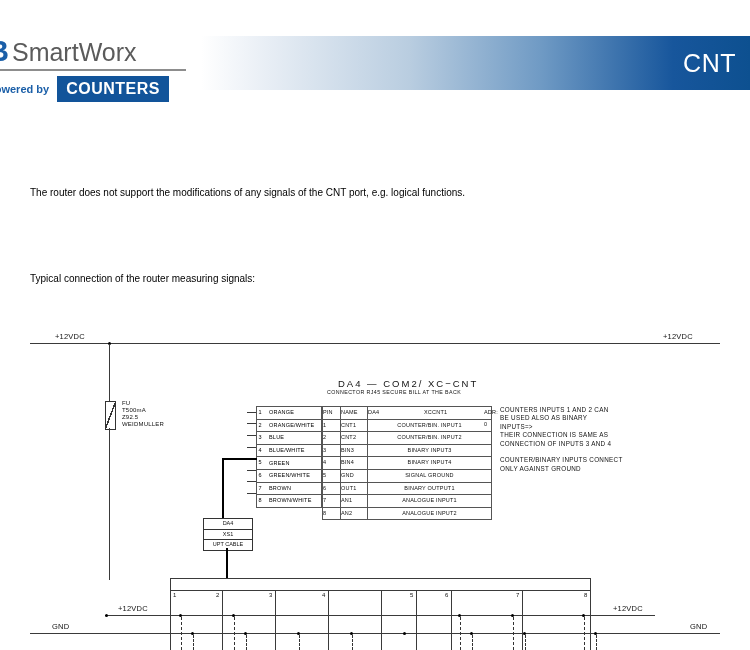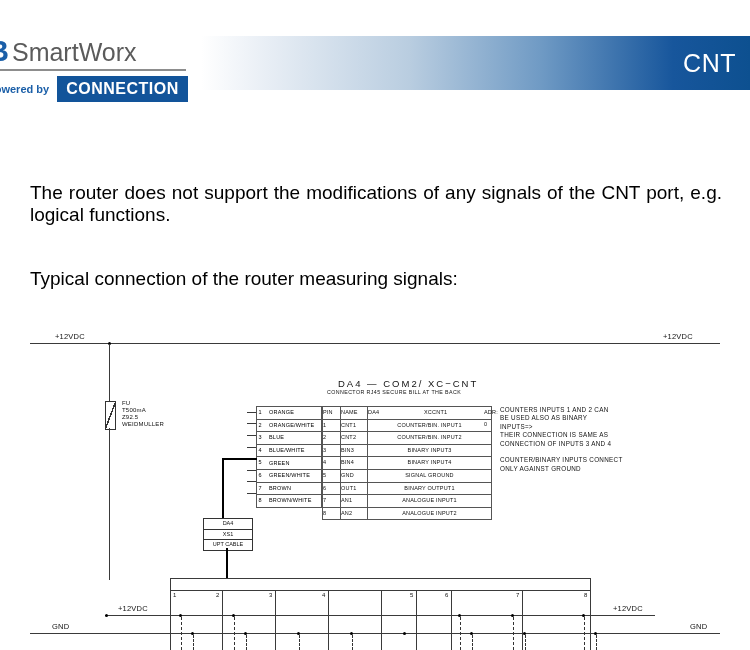--- a/index.html
+++ b/index.html
@@ -40,21 +40,21 @@
     background:linear-gradient(to right,#ffffff 0%,#e8eef5 12%,#b9cde0 38%,#6f9ac4 62%,#17569c 86%,#0d5090 100%);
   }
   .banner-title{
     position:absolute;right:14px;top:50px;
     font-size:25px;color:#ffffff;letter-spacing:0.5px;line-height:27px;
   }
 
   
   .para{
     position:absolute;left:30px;width:692px;
-    font-size:19px;line-height:22px;color:#000;
+    font-size:10px;line-height:22px;color:#000;
     text-align:justify;
   }
   .para-1{top:182px;}
   .para-2{top:268px;}
 
   
   .schematic{
     position:absolute;left:0;top:318px;width:750px;height:332px;
     font-family:"Liberation Sans",sans-serif;
   }
@@ -123,21 +123,21 @@
 <div class="header">
 
   <div class="brand">
     <div class="brand-top">
       <span class="brand-sw-mark">B</span>
       <span class="brand-sw-name">SmartWorx</span>
     </div>
     <div class="brand-rule"></div>
     <div class="brand-bottom">
       <span class="powered">powered by</span>
-      <span class="adv-logo">CONNECTION</span>
+      <span class="adv-logo">COUNTERS</span>
     </div>
   </div>
 
   <div class="banner"></div>
   <div class="banner-title">CNT</div>
 </div>
 
 <div class="para para-1">The router does not support the modifications of any signals of the CNT port, e.g.  logical functions.</div>
 <div class="para para-2">Typical connection of the router measuring signals:</div>
 

